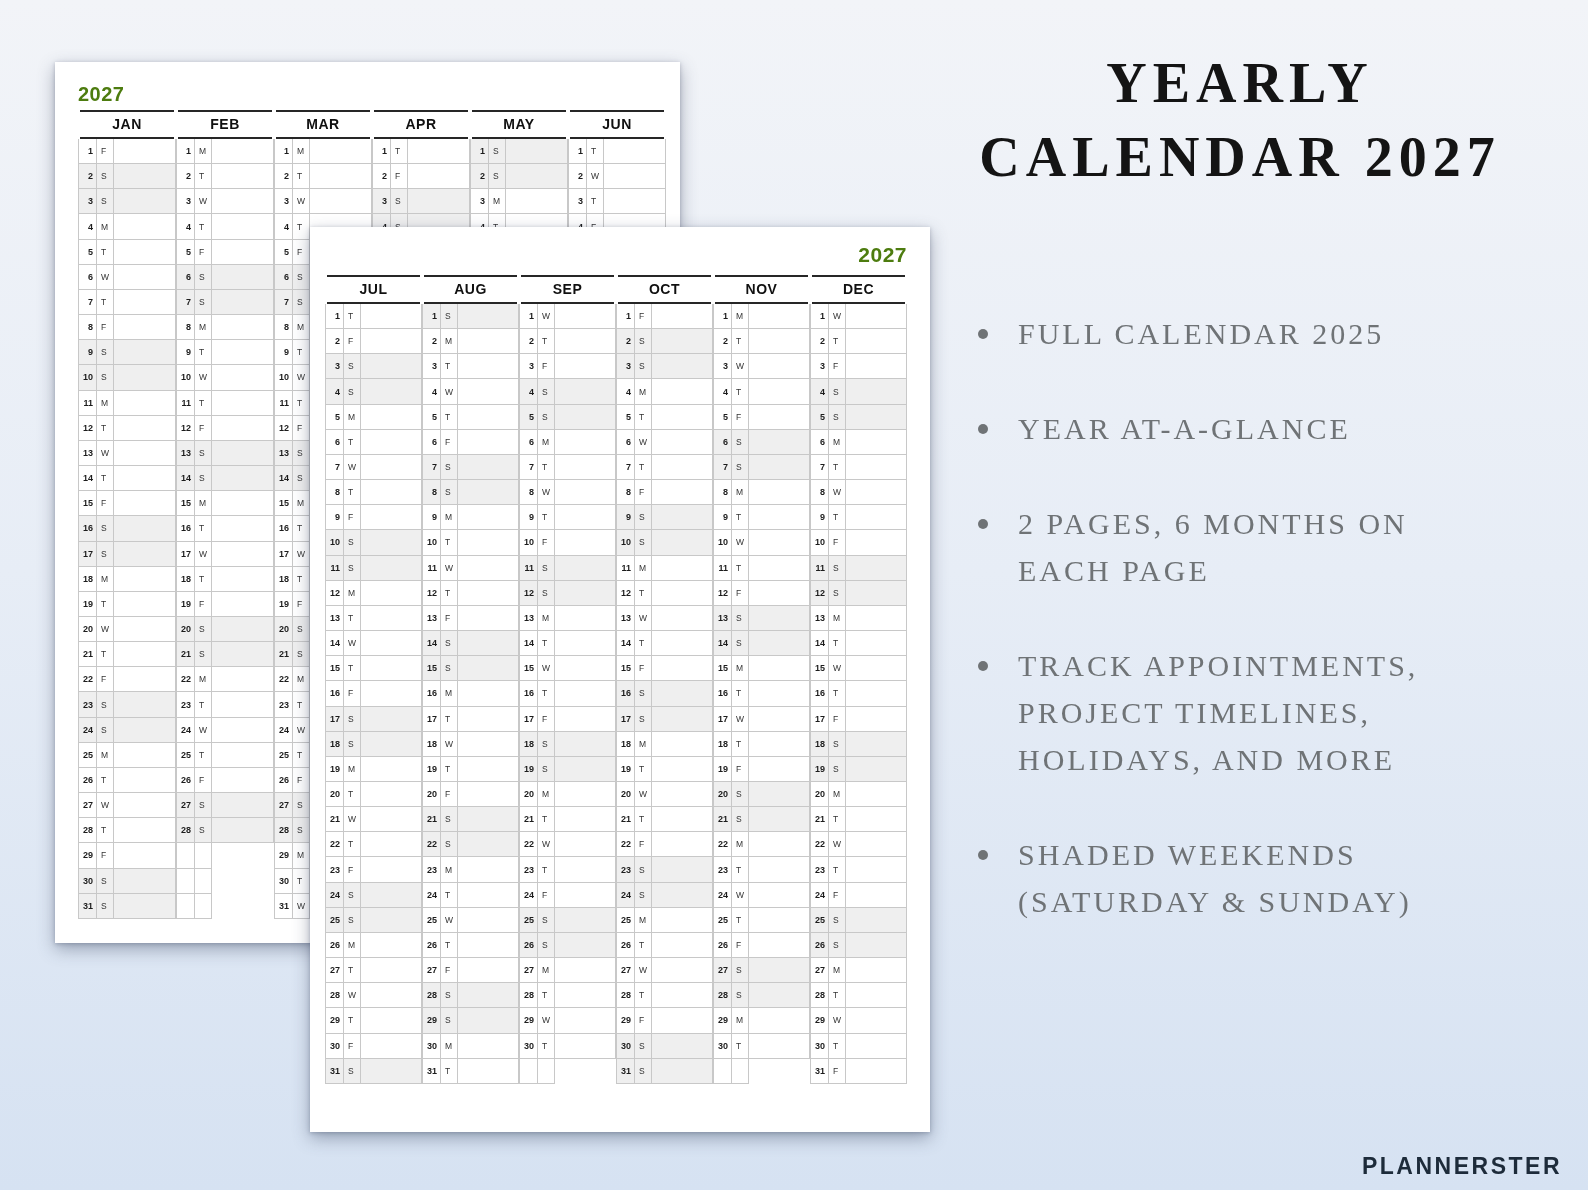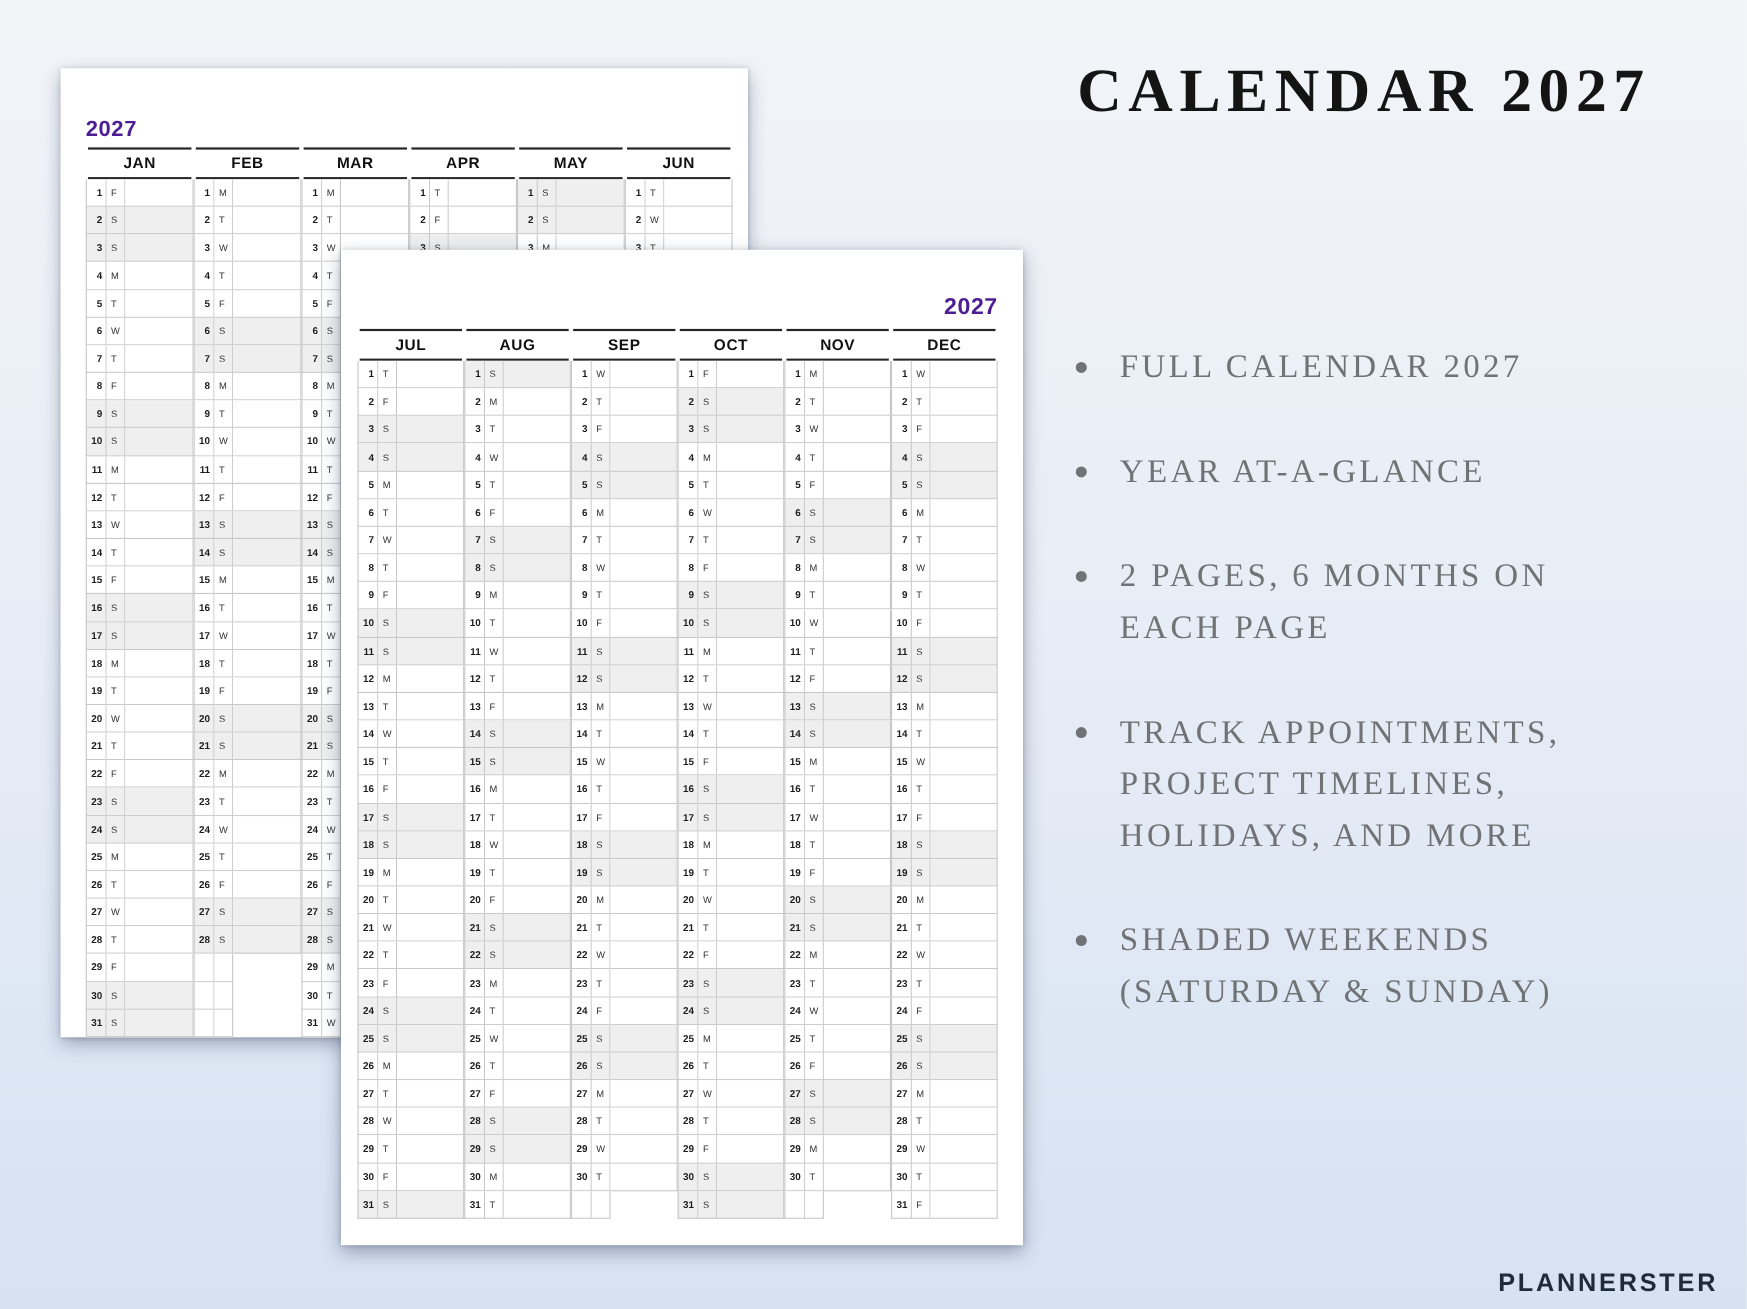--- a/index.html
+++ b/index.html
@@ -12,21 +12,21 @@
   
   .page{
     position:absolute;background:var(--page-bg,#ffffff);box-sizing:border-box;
     box-shadow:0 6px 16px rgba(58,70,95,.42), 0 1px 4px rgba(58,70,95,.30);
   }
   .page-1{left:55px;top:62px;width:625px;height:881px;padding:20px 14px 0 23px;}
   .page-2{left:310px;top:227px;width:620px;height:905px;padding:16px 23px 0 15px;}
 
   .page-year{
     font-weight:bold;font-size:20px;line-height:24px;height:28px;
-    color:#4c1d95;letter-spacing:.5px;margin-top:24px;
+    color:#4d7c0f;letter-spacing:.5px;
   }
   .page-2 .page-year{text-align:right;font-size:21px;height:32px;}
 
   .months{display:flex;}
   .month-col{flex:1;min-width:0;}
   .rule{height:2px;background:var(--rule,#262626);margin:0 2px;}
   .month-name{
     text-align:center;font-weight:bold;font-size:14px;line-height:16px;
     color:#101010;letter-spacing:.5px;padding:4px 0 5px;
   }
@@ -1999,24 +1999,25 @@
         <div class="day-row">
           <div class="c num">31</div>
           <div class="c letter">F</div>
           <div class="c notes"></div>
         </div>
       </div>
     </div>
 </div>
 
 <div class="panel-title">
+  <div>YEARLY</div>
   <div>CALENDAR 2027</div>
 </div>
 
 <ul class="features">
-  <li><span class="dot"></span><span>FULL CALENDAR 2027</span></li>
+  <li><span class="dot"></span><span>FULL CALENDAR 2025</span></li>
   <li><span class="dot"></span><span>YEAR AT-A-GLANCE</span></li>
   <li><span class="dot"></span><span>2 PAGES, 6 MONTHS ON EACH PAGE</span></li>
   <li><span class="dot"></span><span>TRACK APPOINTMENTS, PROJECT TIMELINES, HOLIDAYS, AND MORE</span></li>
   <li><span class="dot"></span><span>SHADED WEEKENDS (SATURDAY &amp; SUNDAY)</span></li>
 </ul>
 
 <div class="brand">PLANNERSTER</div>
 
 </body></html>

